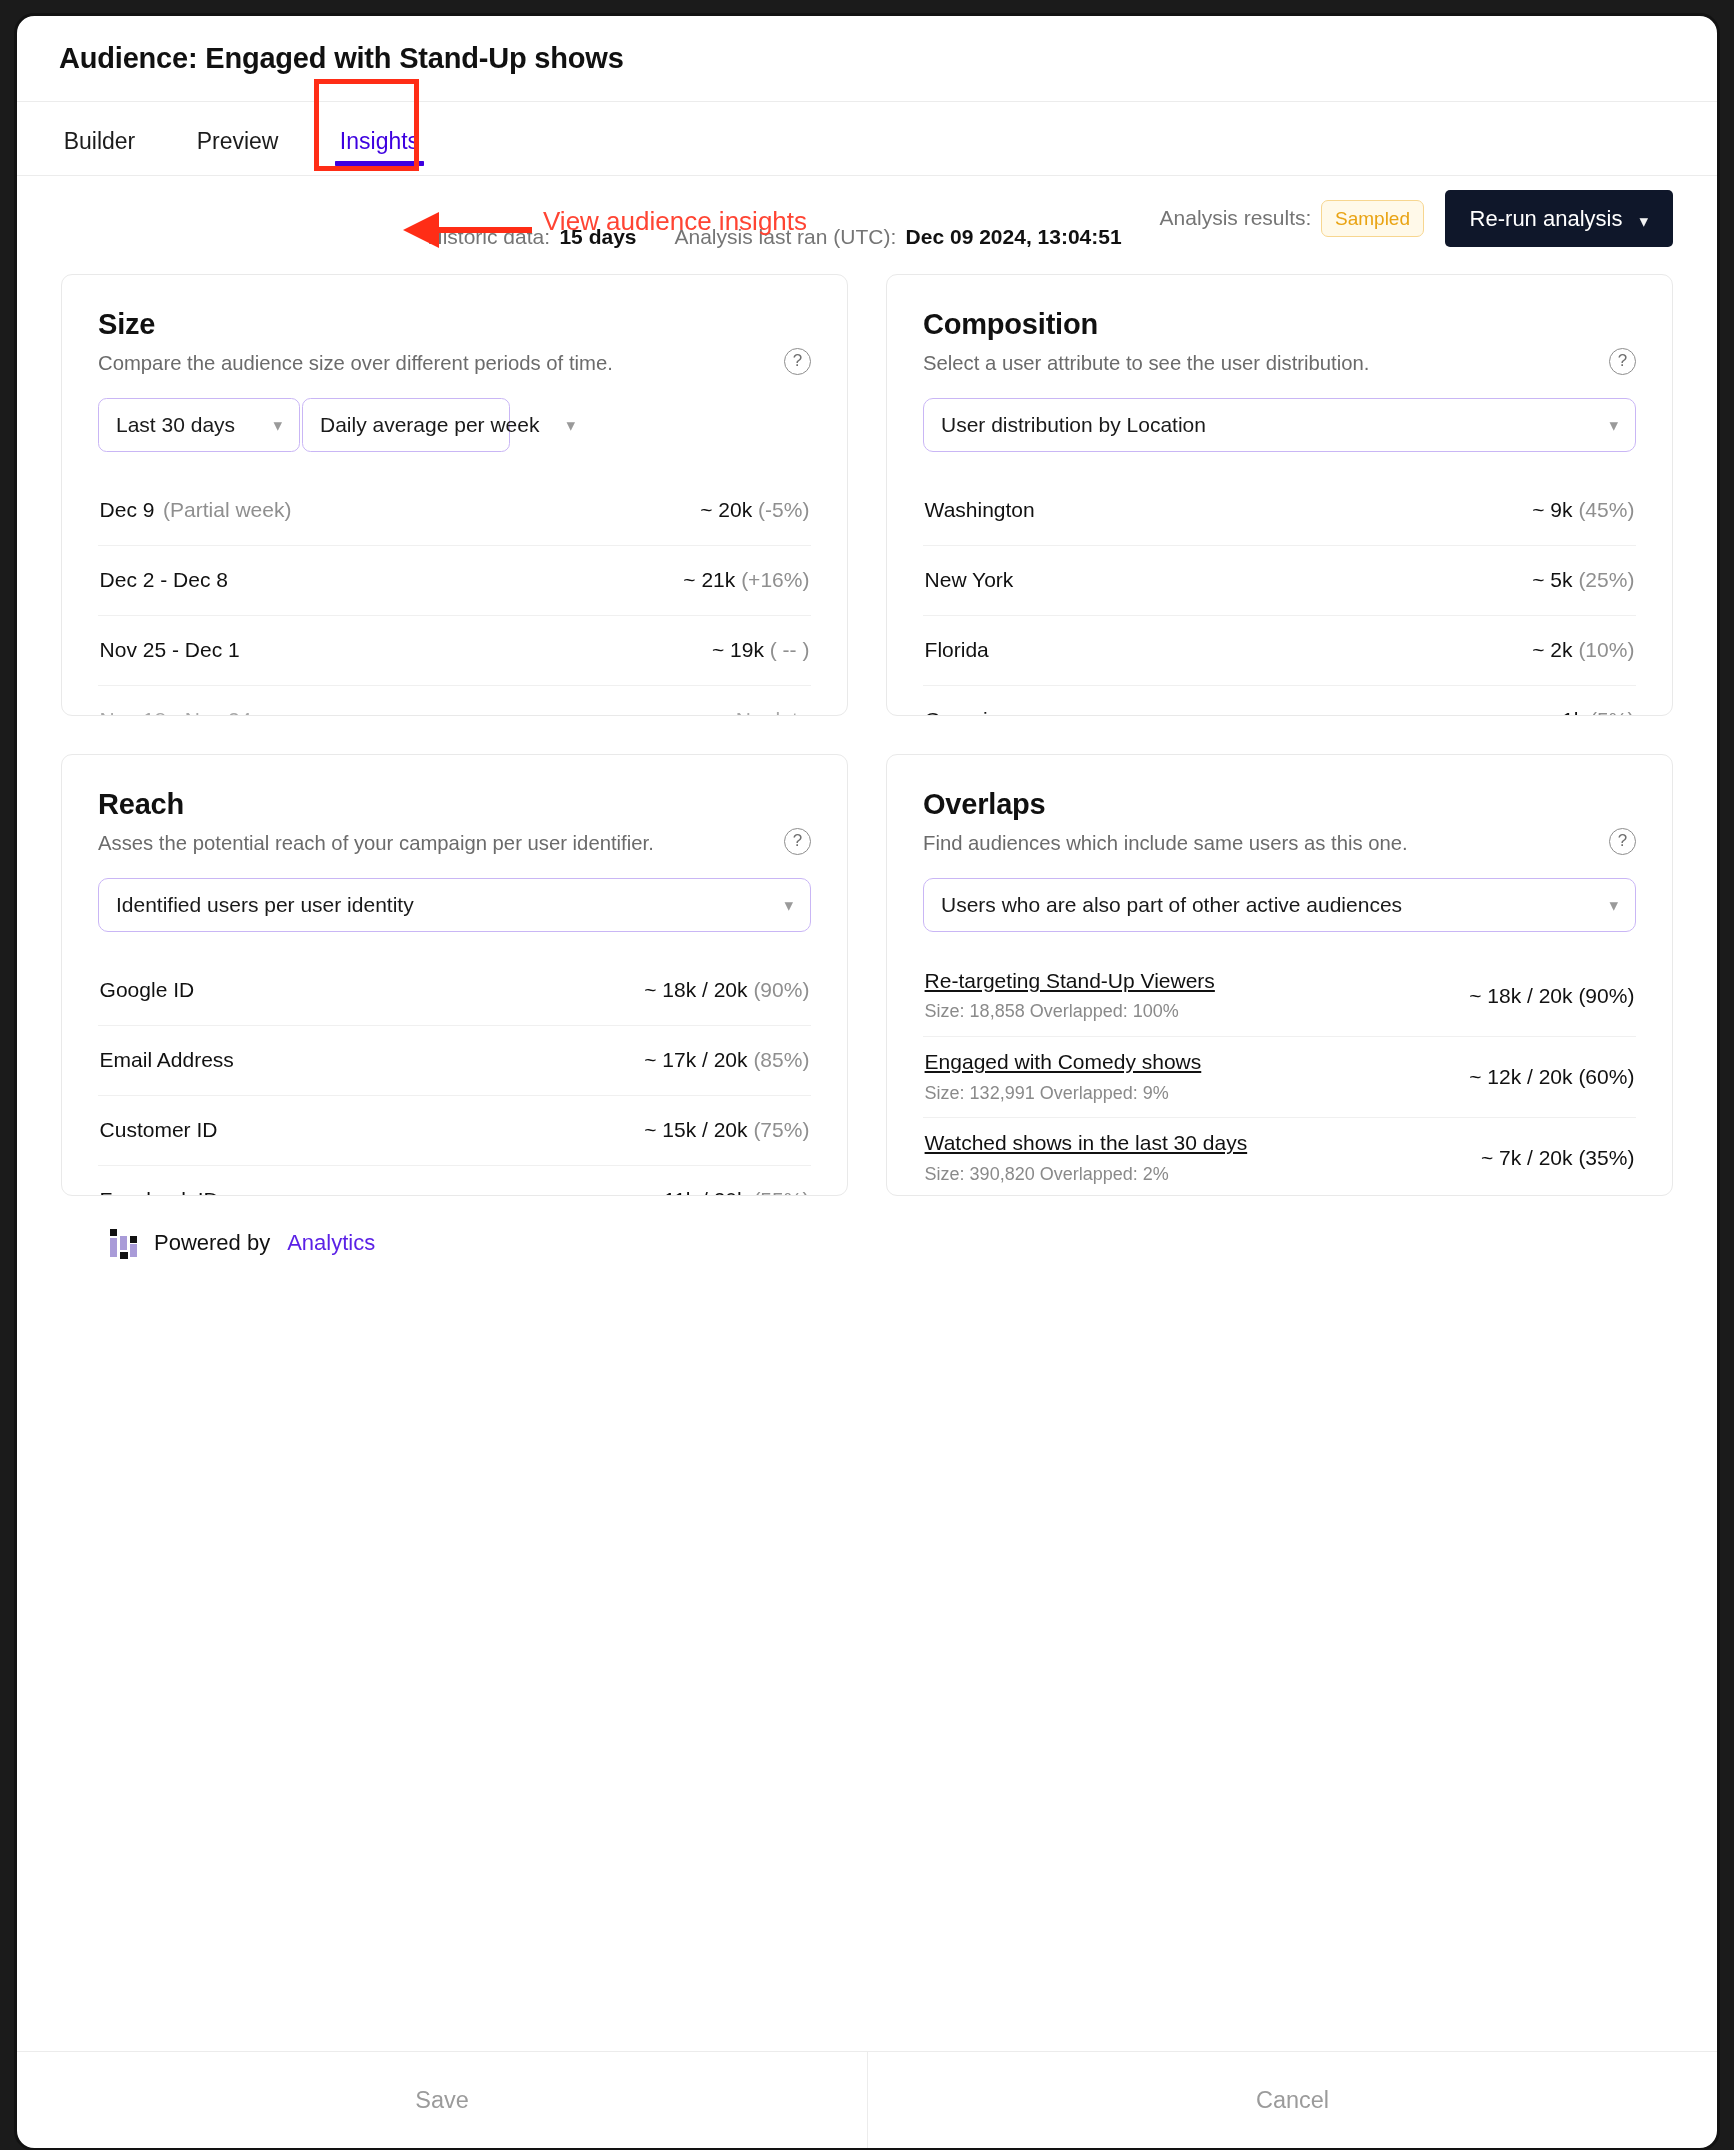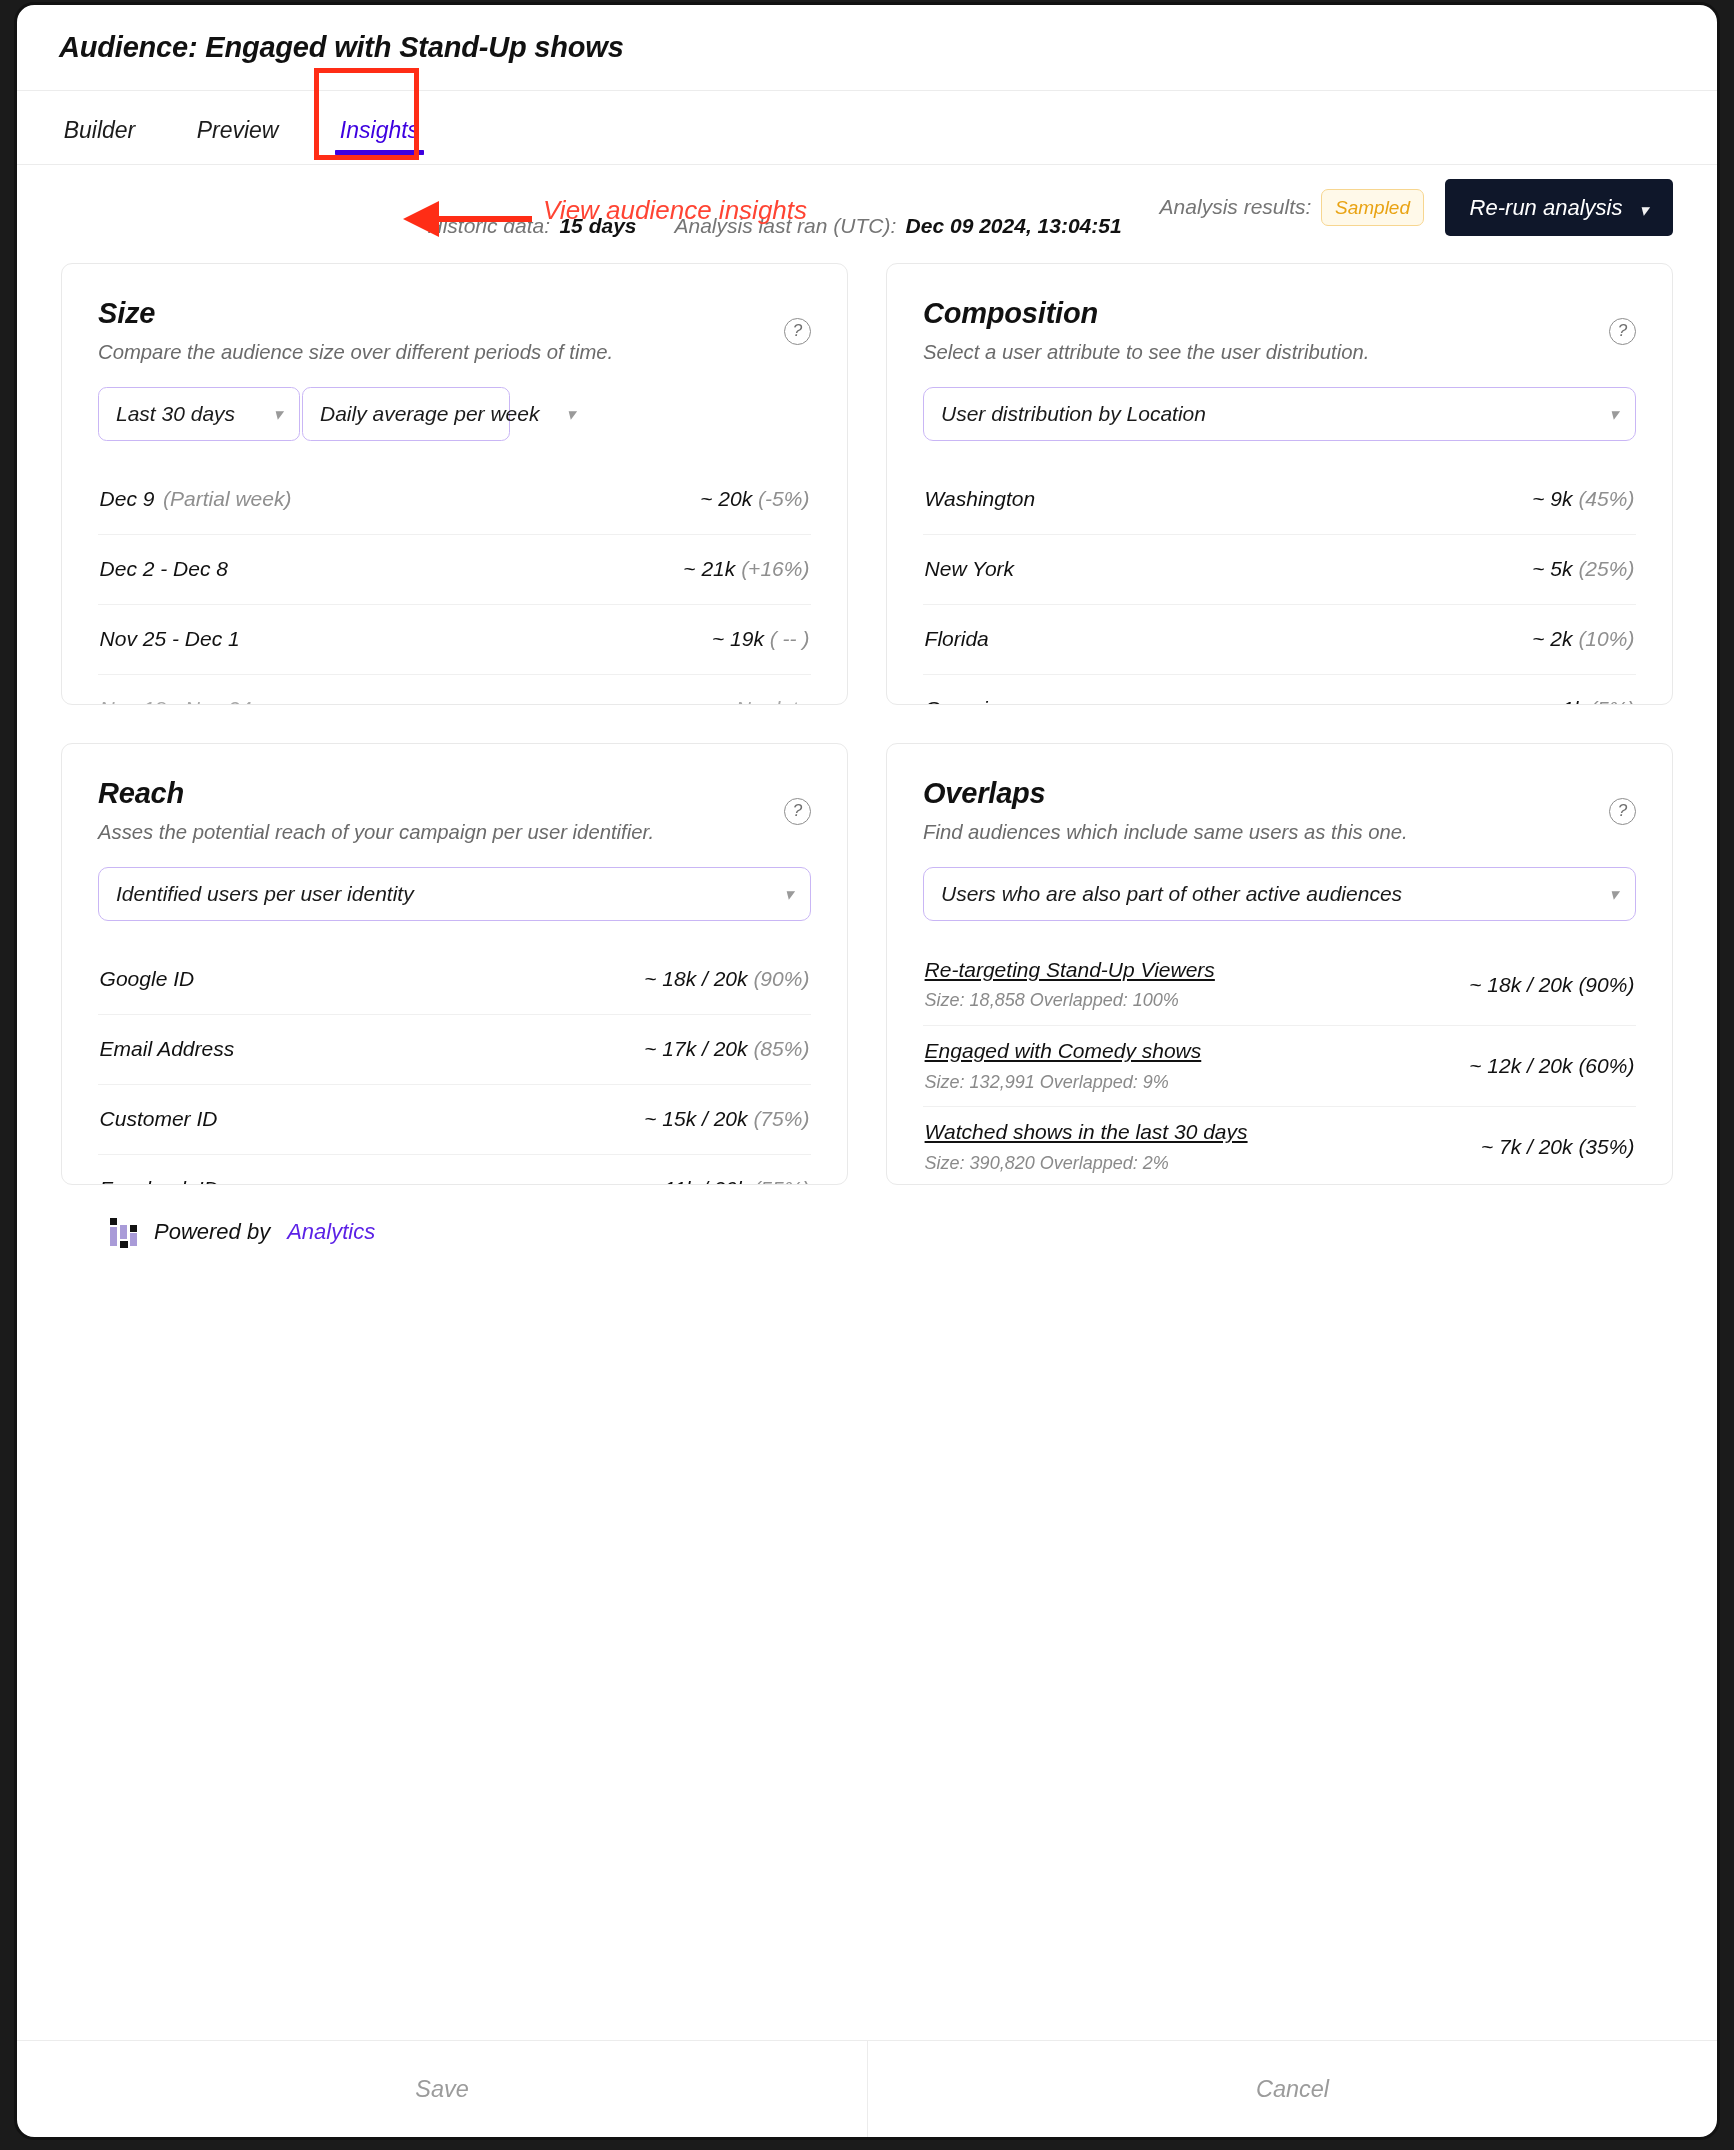--- a/index.html
+++ b/index.html
@@ -7,29 +7,28 @@
   html, body {
     width: 1734px;
     height: 2151px;
     background: #1b1b1b;
     font-family: "Liberation Sans", sans-serif;
     -webkit-font-smoothing: antialiased;
   }
 
   .window {
     position: absolute;
-    left: 14px; top: 2px;
+    left: 14px; top: 13px;
     width: 1706px; height: 2138px;
     background: #ffffff;
     border: 3.1px solid #121212;
     border-radius: 20.3px;
     overflow: hidden;
     display: flex;
     flex-direction: column;
-    font-style: italic;
   }
 
   
   .titlebar {
     height: 86px;
     flex: 0 0 86px;
     display: flex;
     align-items: center;
     padding: 0 42px;
     border-bottom: 1.6px solid #ececec;
@@ -151,21 +150,21 @@
   .card {
     border: 1.6px solid #e9e9e9;
     border-radius: 11px;
     background: #ffffff;
     display: flex;
     flex-direction: column;
     height: 442px;
     overflow: hidden;
   }
   .card-body { flex: 1 1 auto; padding: 33px 36px 0 36px; }
-  .card-head { display: flex; align-items: center; justify-content: space-between; }
+  .card-head { display: flex; align-items: flex-end; justify-content: space-between; }
   .card-title { font-size: 29px; font-weight: bold; color: #111111; letter-spacing: -0.2px; }
   .card-desc { font-size: 20.3px; color: #6b6b6b; margin-top: 11px; }
   .help {
     width: 27px; height: 27px;
     border: 1.6px solid #8d8d8d;
     border-radius: 50%;
     color: #6f6f6f;
     font-size: 17px;
     line-height: 23.5px;
     text-align: center;

